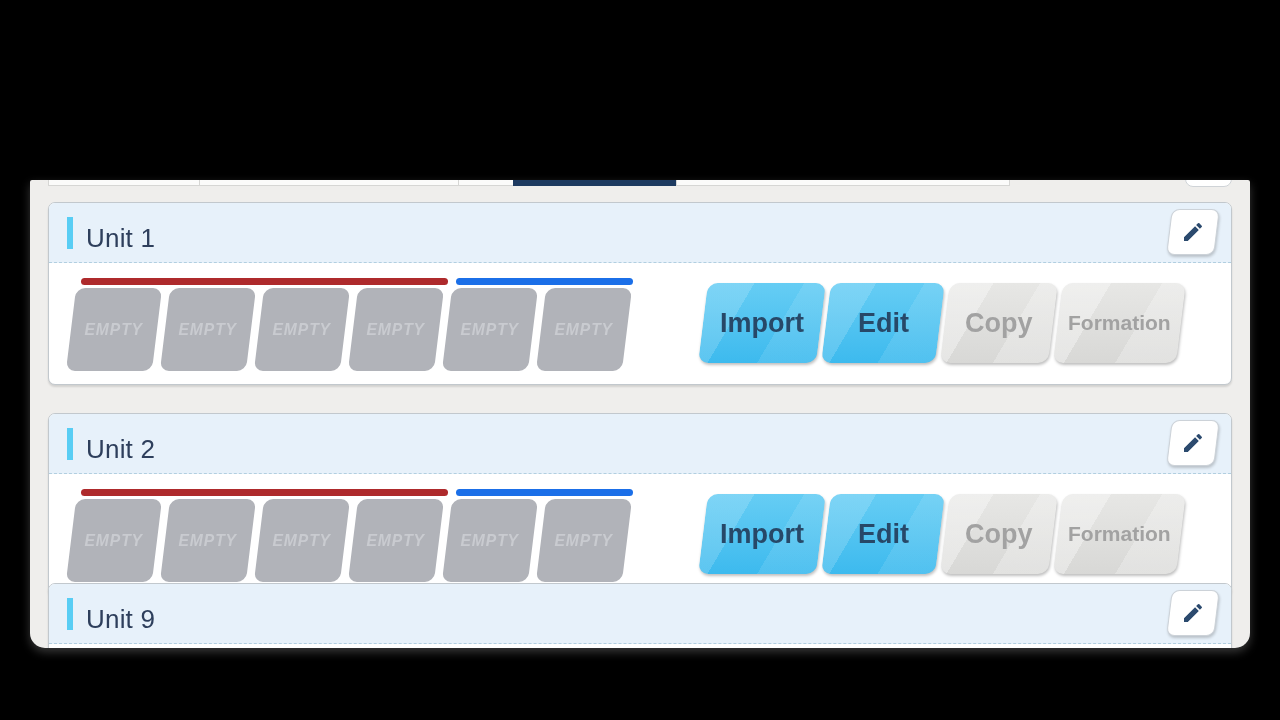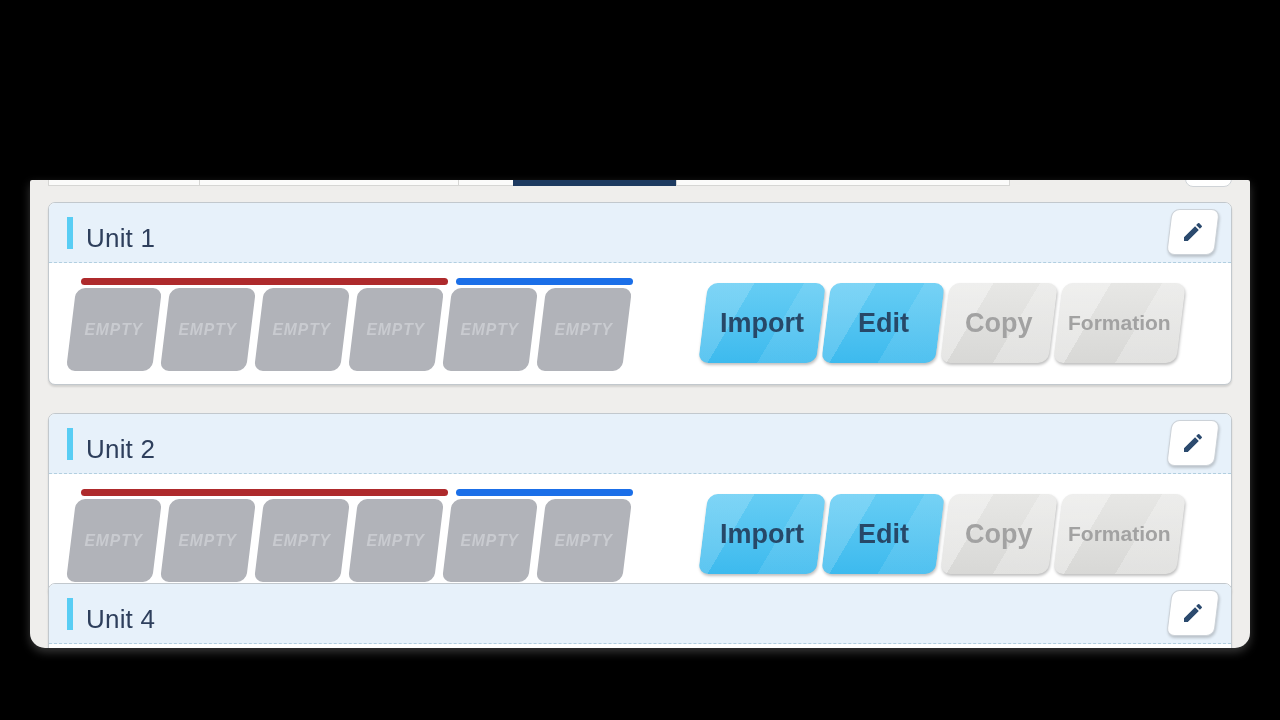--- a/index.html
+++ b/index.html
@@ -188,21 +188,21 @@
         <button class="action gray w-formation">
             <span>Formation</span>
           </button>
       </div>
     </div>
   </div>
 
   <div class="unit-card" style="top:403px">
     <div class="unit-header">
       <span class="accent"></span>
-      <span class="unit-title">Unit 4</span>
+      <span class="unit-title">Unit 9</span>
       <button class="pencil-btn">
         <svg width="24" height="24" viewBox="0 0 24 24" fill="#2b4a6e">
             <path d="M3 17.25V21h3.75L17.81 9.94l-3.75-3.75L3 17.25zM20.71 7.04a1 1 0 0 0 0-1.41l-2.34-2.34a1 1 0 0 0-1.41 0l-1.83 1.83 3.75 3.75 1.83-1.83z"></path>
           </svg>
       </button>
     </div>
     <div class="unit-body"></div>
   </div>
 
 </div>

